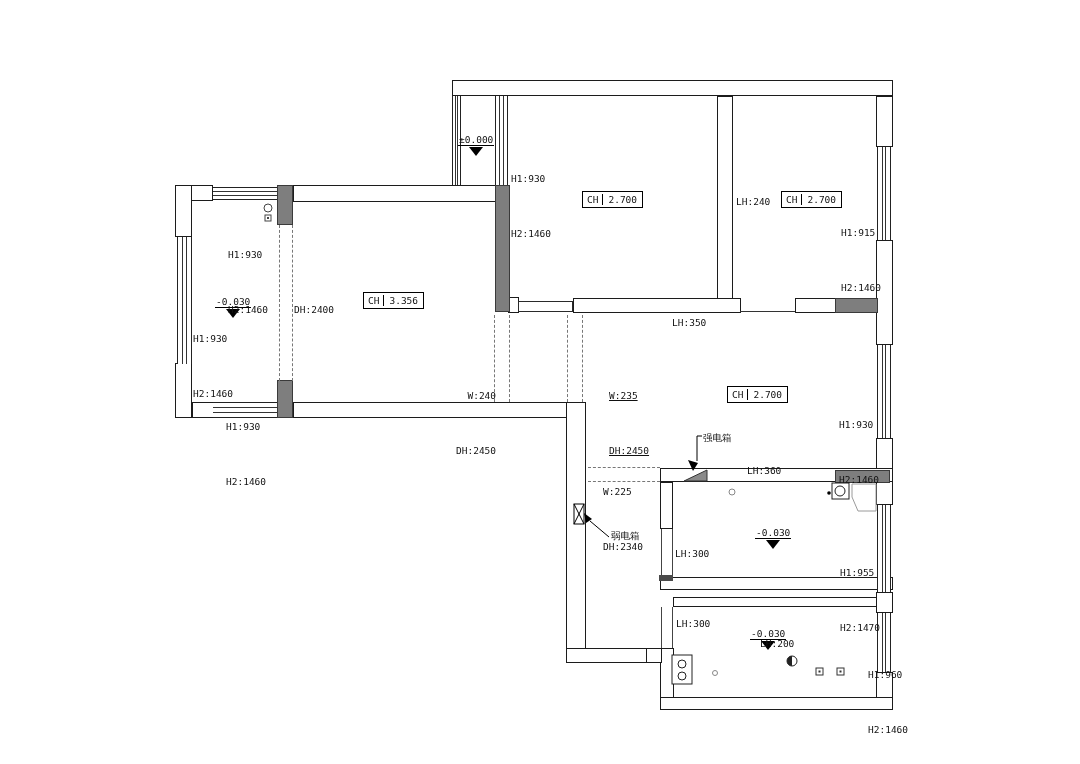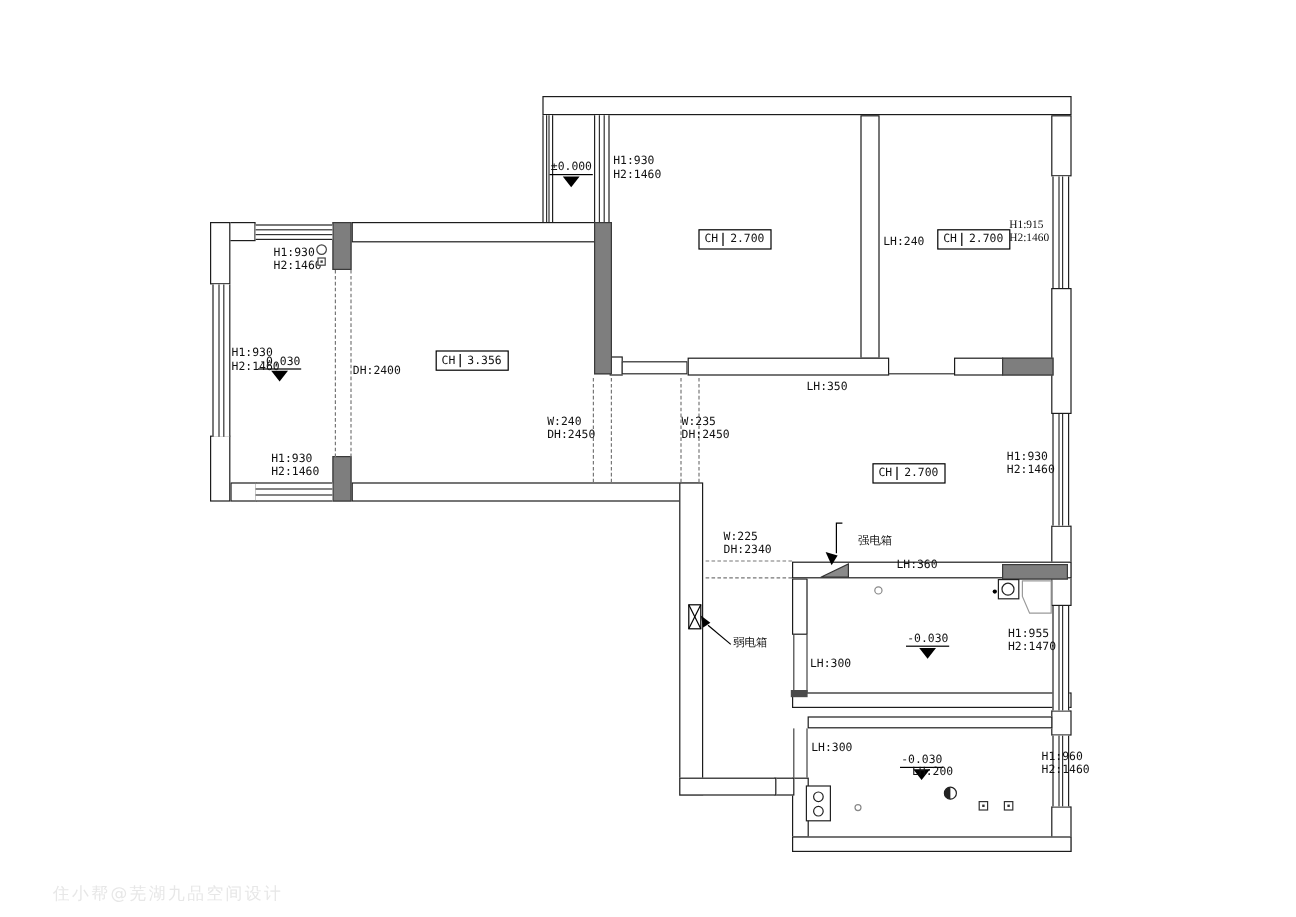--- a/index.html
+++ b/index.html
@@ -12,21 +12,21 @@
   .winv{position:absolute;box-sizing:border-box;background-color:#fff;border-left:1px solid #222;border-right:1px solid #222;
         background-image:linear-gradient(#333,#333),linear-gradient(#333,#333);
         background-repeat:no-repeat;background-size:1px 100%;background-position:33% 0,66% 0;}
   .winh{position:absolute;box-sizing:border-box;background-color:#fff;border-top:1px solid #222;border-bottom:1px solid #222;
         background-image:linear-gradient(#333,#333),linear-gradient(#333,#333);
         background-repeat:no-repeat;background-size:100% 1px;background-position:0 33%,0 66%;}
   .openv{position:absolute;box-sizing:border-box;border-left:1px solid #444;border-right:1px solid #444;}
   .dashv{position:absolute;width:0;border-left:1px dashed #777;}
   .dashh{position:absolute;height:0;border-top:1px dashed #777;}
   .lbl{position:absolute;font-size:9.5px;line-height:11px;white-space:nowrap;}
-  .two span{display:block;}
+  .two span{display:block;margin-top:44px;}
   .chbox{position:absolute;display:flex;align-items:center;background:#fff;border:1px solid #000;height:15px;font-size:9.5px;}
   .chbox .chk{padding:0 4px;border-right:1px solid #000;}
   .chbox .chv{padding:0 5px;}
   .level{position:absolute;display:flex;flex-direction:column;align-items:center;font-size:9.5px;line-height:11px;}
   .level .lt{border-bottom:1px solid #000;padding:0 1px;}
   .level .tri{width:0;height:0;border-left:7px solid transparent;border-right:7px solid transparent;border-top:9px solid #000;margin-top:1px;}
   .sill{position:absolute;border-top:1px solid #333;}
   #wm{position:absolute;left:44px;top:736px;font-size:14px;letter-spacing:2px;color:#e7e7e7;
       font-family:"DejaVu Sans","Liberation Sans",sans-serif;}
   svg{position:absolute;left:0;top:0;pointer-events:none;}
@@ -140,59 +140,59 @@
       <span>H2:1460</span>
   </div>
   <div class="lbl two" style="left:193px;top:289px;">
     <span>H1:930</span>
       <span>H2:1460</span>
   </div>
   <div class="lbl two" style="left:226px;top:377px;">
     <span>H1:930</span>
       <span>H2:1460</span>
   </div>
-  <div class="lbl two" style="left:841px;top:183px;font-family:Liberation Serif, serif;">
+  <div class="lbl two" style="left:841px;top:183px;">
     <span>H1:915</span>
       <span>H2:1460</span>
   </div>
   <div class="lbl two" style="left:839px;top:375px;">
     <span>H1:930</span>
       <span>H2:1460</span>
   </div>
   <div class="lbl two" style="left:840px;top:523px;">
     <span>H1:955</span>
       <span>H2:1470</span>
   </div>
   <div class="lbl two" style="left:868px;top:625px;">
     <span>H1:960</span>
       <span>H2:1460</span>
   </div>
 
   <div class="lbl" style="left:294px;top:304px;">DH:2400</div>
-  <div class="lbl two" style="left:456px;top:346px;">
+  <div class="lbl two" style="left:456px;top:346px;text-align:right;">
     <span>W:240</span>
       <span>DH:2450</span>
   </div>
-  <div class="lbl two" style="left:568px;top:346px;">
+  <div class="lbl two" style="left:609px;top:346px;text-decoration:underline;">
     <span>W:235</span>
       <span>DH:2450</span>
   </div>
   <div class="lbl two" style="left:603px;top:442px;">
     <span>W:225</span>
       <span>DH:2340</span>
   </div>
 
   <div class="lbl" style="left:736px;top:196px;">LH:240</div>
   <div class="lbl" style="left:672px;top:317px;">LH:350</div>
   <div class="lbl" style="left:747px;top:465px;">LH:360</div>
   <div class="lbl" style="left:675px;top:548px;">LH:300</div>
   <div class="lbl" style="left:760px;top:638px;">LH:200</div>
   <div class="lbl" style="left:676px;top:618px;">LH:300</div>
 
-  <div class="lbl" style="left:703px;top:445px;font-family:Liberation Mono, monospace;margin-left:12px;">强电箱</div>
+  <div class="lbl" style="left:703px;top:433px;font-family:Liberation Mono, monospace;">强电箱</div>
   <div class="lbl" style="left:611px;top:530px;font-family:'DejaVu Sans','Liberation Sans',sans-serif;">弱电箱</div>
 
   <svg width="1080" height="764" viewBox="0 0 1080 764">
 
     <polygon points="684,481 707,470 707,481" fill="#8a8a8a" stroke="#333" stroke-width="1"></polygon>
     <polyline points="702,436 697,436 697,461" fill="none" stroke="#000" stroke-width="1"></polyline>
     <polygon points="688,460 693,471 698,463" fill="#000"></polygon>
 
     <rect x="574" y="504" width="10" height="20" fill="#fff" stroke="#000" stroke-width="1"></rect>
     <line x1="574" y1="504" x2="584" y2="524" stroke="#000" stroke-width="1"></line>
@@ -215,14 +215,13 @@
     <circle cx="682" cy="676" r="4" fill="none" stroke="#222" stroke-width="1"></circle>
     <circle cx="715" cy="673" r="2.5" fill="#fff" stroke="#888" stroke-width="1"></circle>
     <circle cx="792" cy="661" r="5" fill="#fff" stroke="#222" stroke-width="1"></circle>
     <path d="M792,656 A5,5 0 0 0 792,666 Z" fill="#222"></path>
     <rect x="816" y="668" width="7" height="7" fill="#fff" stroke="#333" stroke-width="1"></rect>
     <rect x="818.5" y="670.5" width="2" height="2" fill="#333"></rect>
     <rect x="837" y="668" width="7" height="7" fill="#fff" stroke="#333" stroke-width="1"></rect>
     <rect x="839.5" y="670.5" width="2" height="2" fill="#333"></rect>
   </svg>
 
-  <div id="wm">住小帮@芜湖九品空间设计</div>
 </div>
 
 </body></html>

